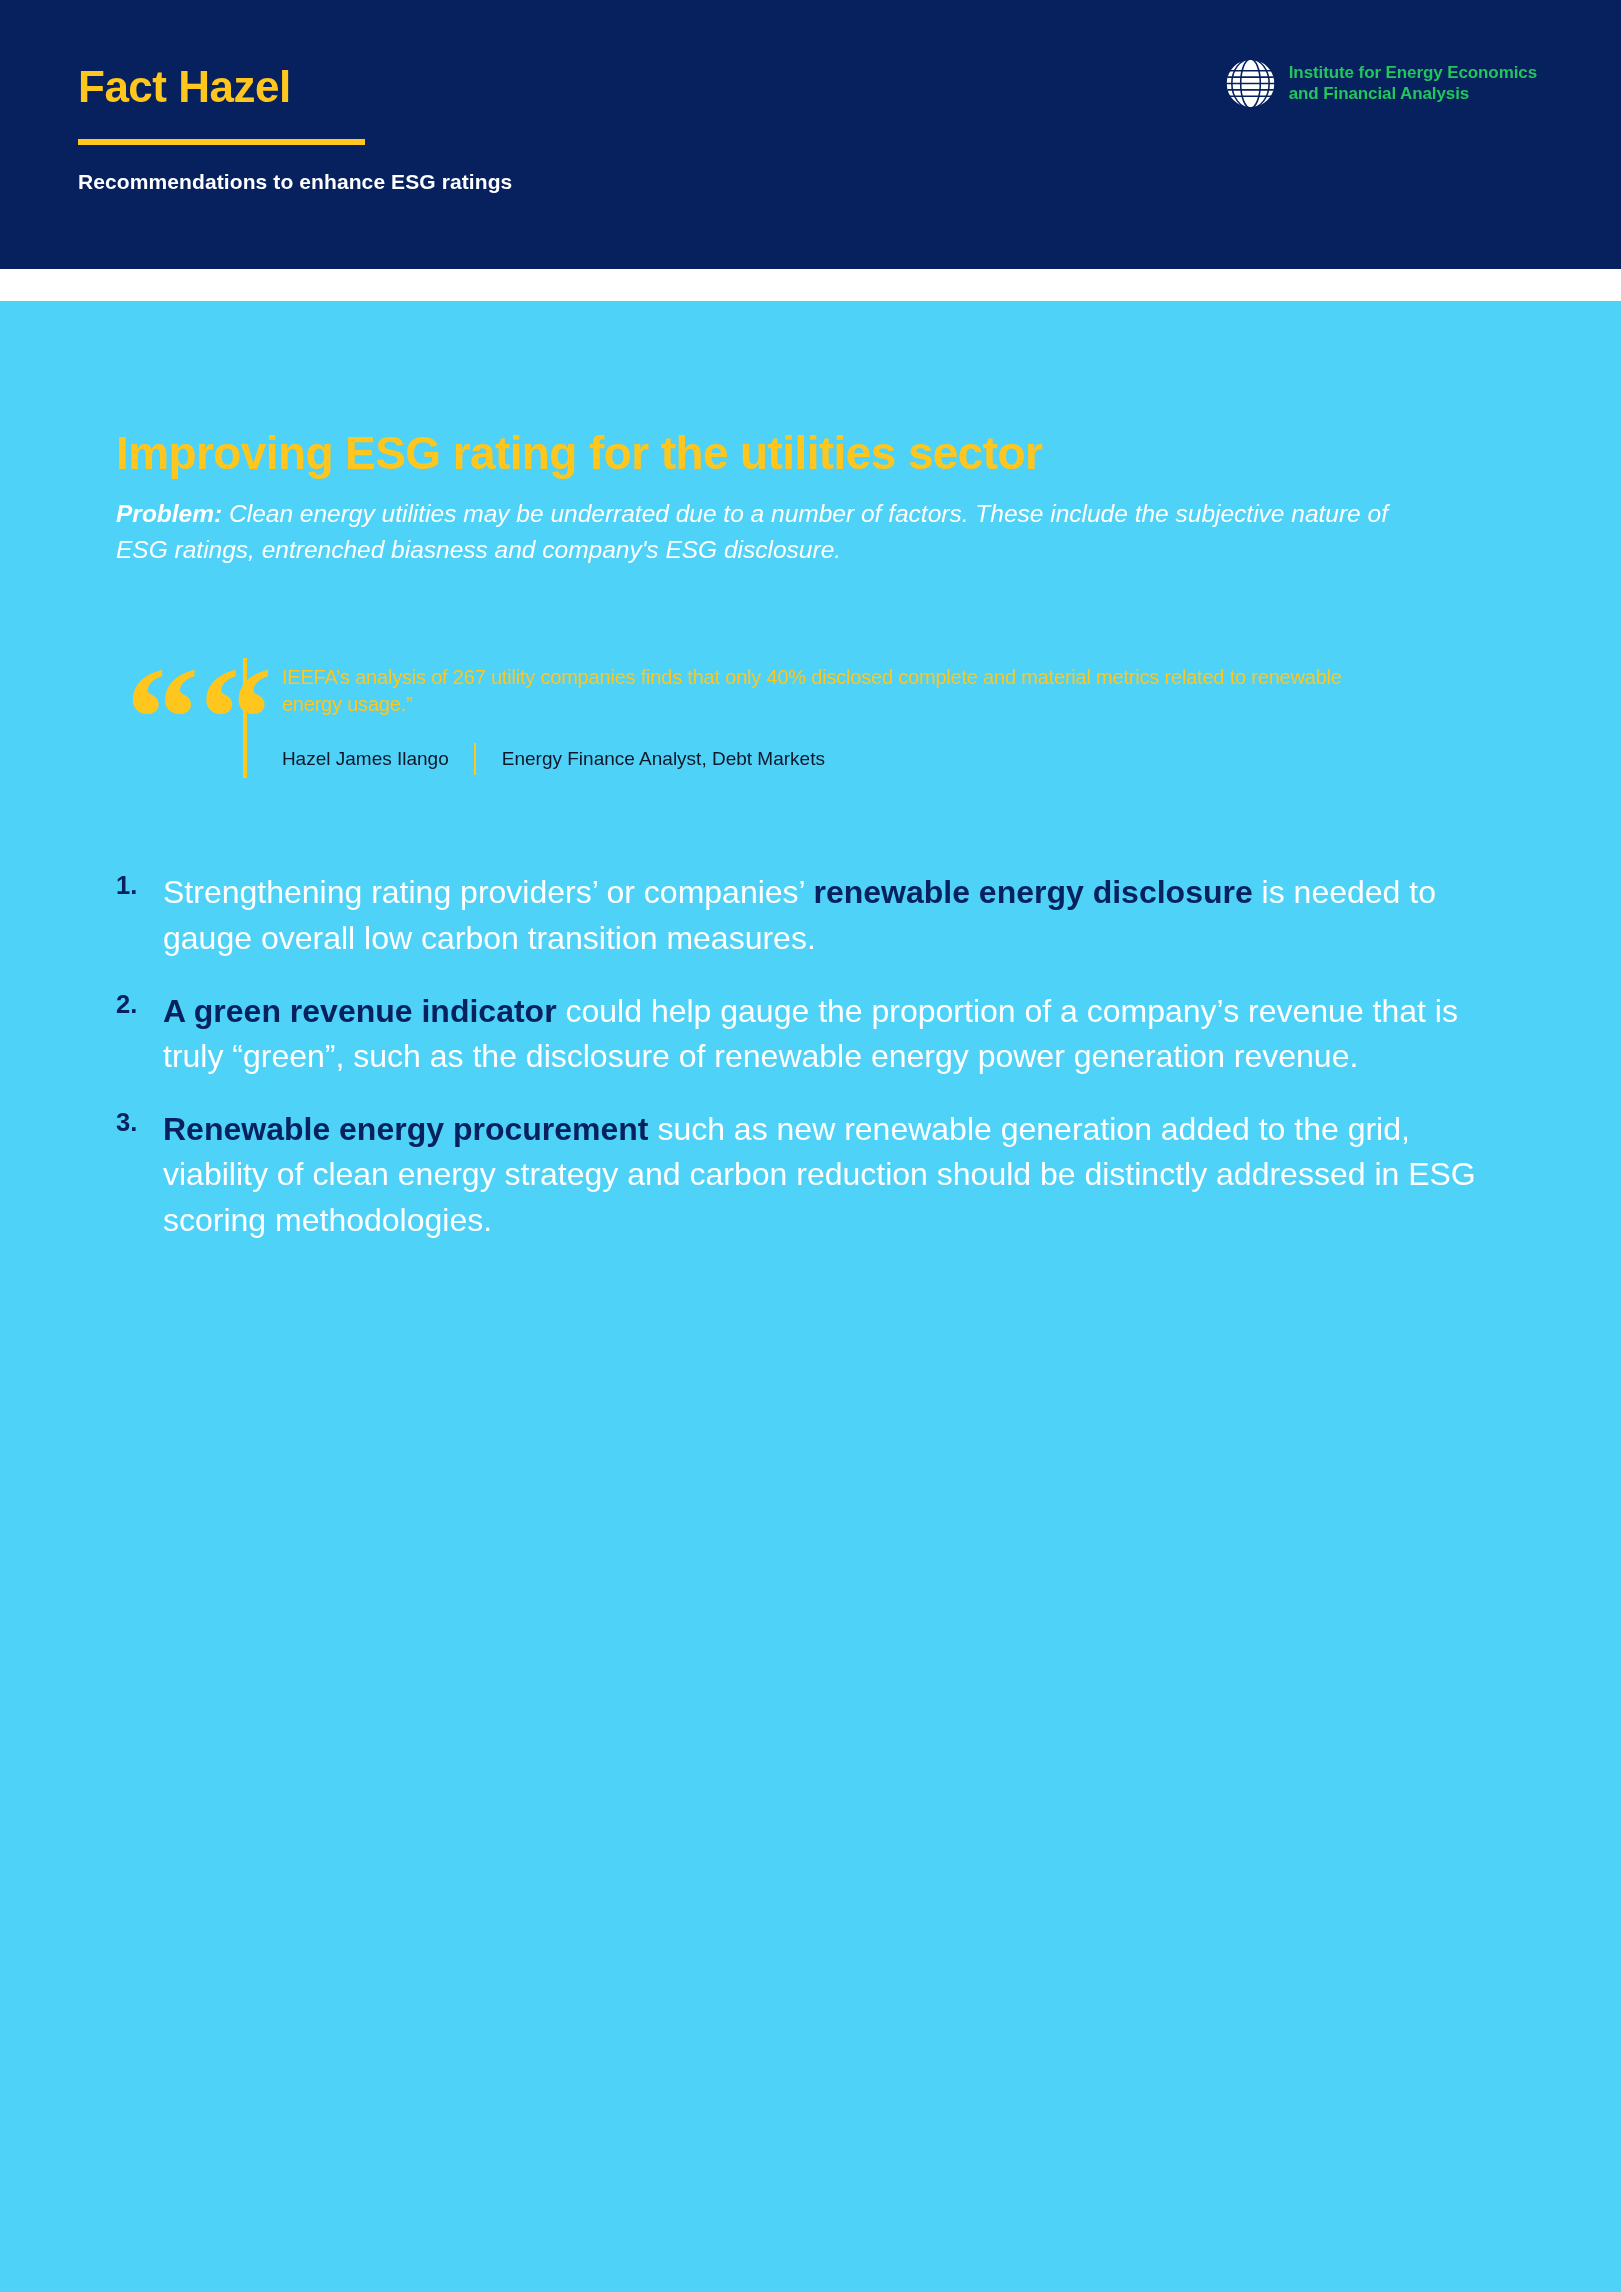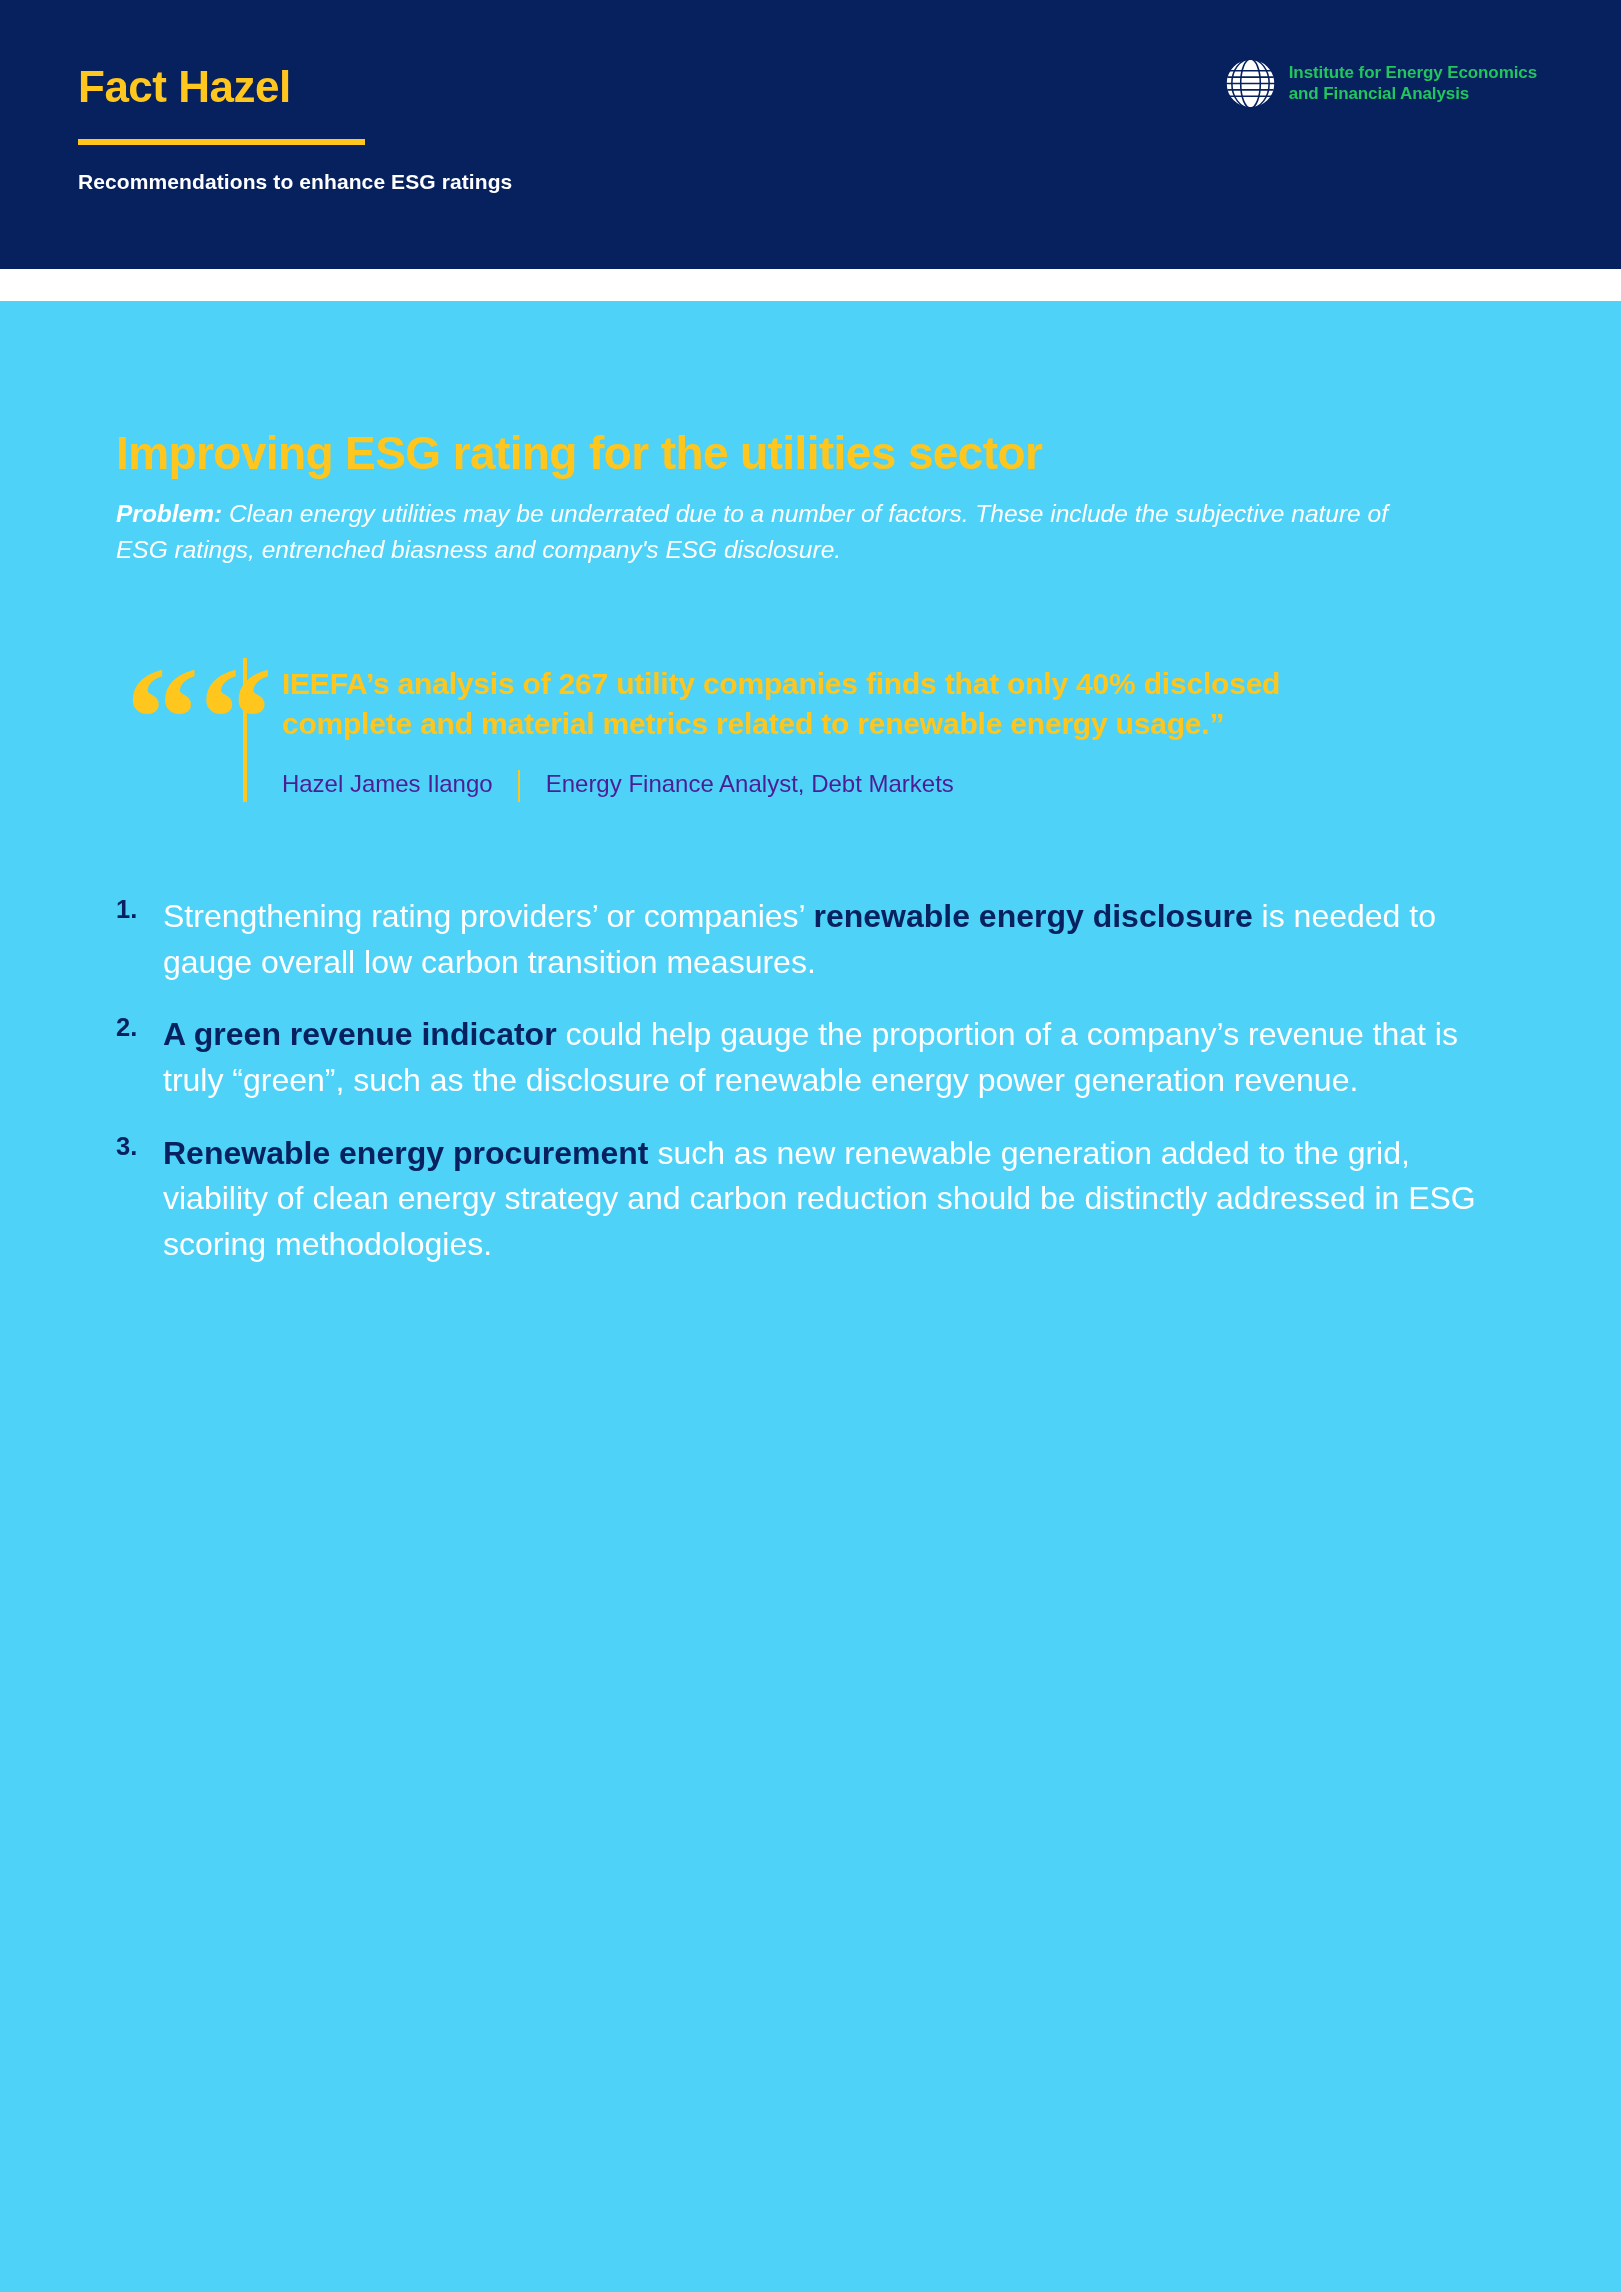--- a/index.html
+++ b/index.html
@@ -136,33 +136,34 @@
     background: #ffc61e;
     align-self: stretch;
     flex: none;
     margin-right: 35px;
   }
   .quote-body {
     flex: 1;
     padding-top: 5.9px;
   }
   .quote-text {
-    font-size: 30px;
-    font-weight: bold;
+    font-size: 20px;
+    font-weight: normal;
     color: #ffc61e;
     line-height: 1.35;
     letter-spacing: -0.2px;
     margin: 0;
     max-width: 1088px;
   }
   .quote-attrib {
     margin-top: 25.5px;
     display: flex;
-    font-size: 24px;
-    color: #4c1d95;
+    align-items: center;
+    font-size: 19px;
+    color: #0f172a;
   }
   .quote-attrib .sep {
     width: 2px;
     height: 32px;
     background: #ffc61e;
     margin: 0 25.5px;
     display: inline-block;
   }
   
   .recs {

